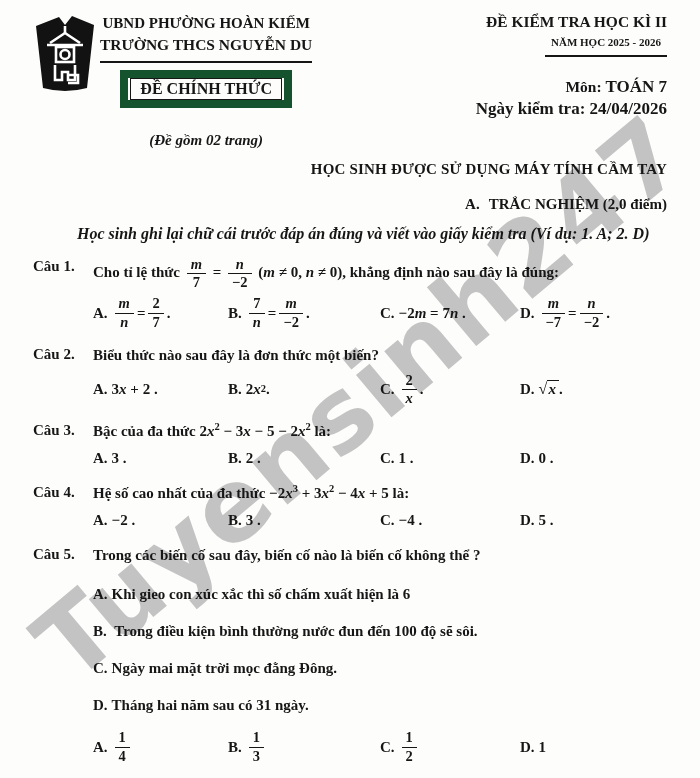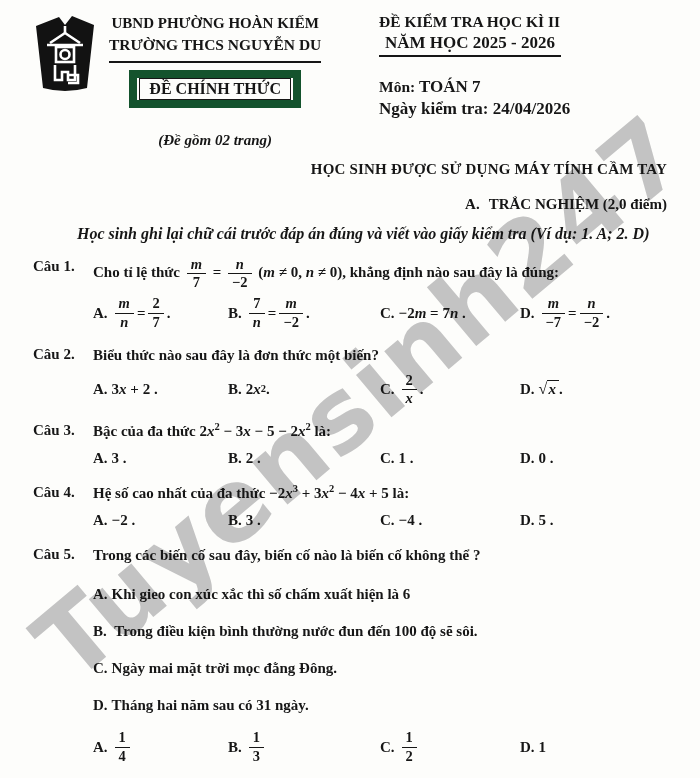--- a/index.html
+++ b/index.html
@@ -10,32 +10,32 @@
   
   .watermark{
     position:absolute;top:338px;left:-72px;width:864px;line-height:120px;
     text-align:center;font-family:"DejaVu Sans",sans-serif;font-weight:700;
     font-size:101px;letter-spacing:2px;color:#c3c3c3;
     transform:rotate(-40deg);z-index:0;white-space:nowrap;user-select:none;
   }
   .content{position:relative;z-index:1;padding:10px 33px 0 33px;}
   
   .hdr{display:flex;justify-content:space-between;align-items:flex-start;}
-  .hdr-left{display:flex;gap:12px;font-family:Liberation Serif, serif;}
+  .hdr-left{display:flex;gap:3px;font-family:Liberation Serif, serif;}
   .logo{width:64px;height:82px;flex:none;margin-top:3px;}
   .hdr-left-txt{text-align:center;padding-top:3px;}
   .hl1{font-size:15px;line-height:21px;white-space:nowrap;}
   .hl2{font-size:15.5px;line-height:21px;white-space:nowrap;}
   .hl2 .u{display:inline-block;border-bottom:2px solid #161616;padding-bottom:6px;text-align:right;}
   .box-outer{display:inline-block;border:8px solid #14532d;padding:2px;margin-top:7px;}
   .box-inner{border:1px solid #161616;padding:1px 9px 2px;font-size:16px;white-space:nowrap;}
   .pages-note{font-style:italic;margin-top:24px;font-size:15px;}
-  .hdr-right{text-align:left;min-width:288px;padding-top:1px;}
+  .hdr-right{text-align:right;min-width:288px;padding-top:1px;}
   .hr1{font-size:15.5px;line-height:21px;white-space:nowrap;}
-  .hr2{display:inline-block;font-size:17px;line-height:21px;border-bottom:2px solid #161616;padding:0 6px 2px;white-space:nowrap;}
+  .hr2{display:inline-block;font-size:11px;line-height:21px;border-bottom:2px solid #161616;padding:0 6px 2px;white-space:nowrap;}
   .subject{margin-top:19px;font-size:15.5px;line-height:22px;}
   .subject-name{font-size:17px;}
   .hr-date,.hr-time{font-size:17px;line-height:22px;white-space:nowrap;}
   
   .notice{text-align:right;margin-top:12px;font-size:15px;letter-spacing:.2px;}
   .sec{margin-top:18px;padding-left:22px;font-size:15px;text-align:right;}
   .sec-label{margin-right:9px;}
   .instr{font-style:italic;margin-top:12px;padding-left:44px;font-size:16px;}
   .q{margin-top:12px;}
   .q-head{display:flex;align-items:flex-start;}

